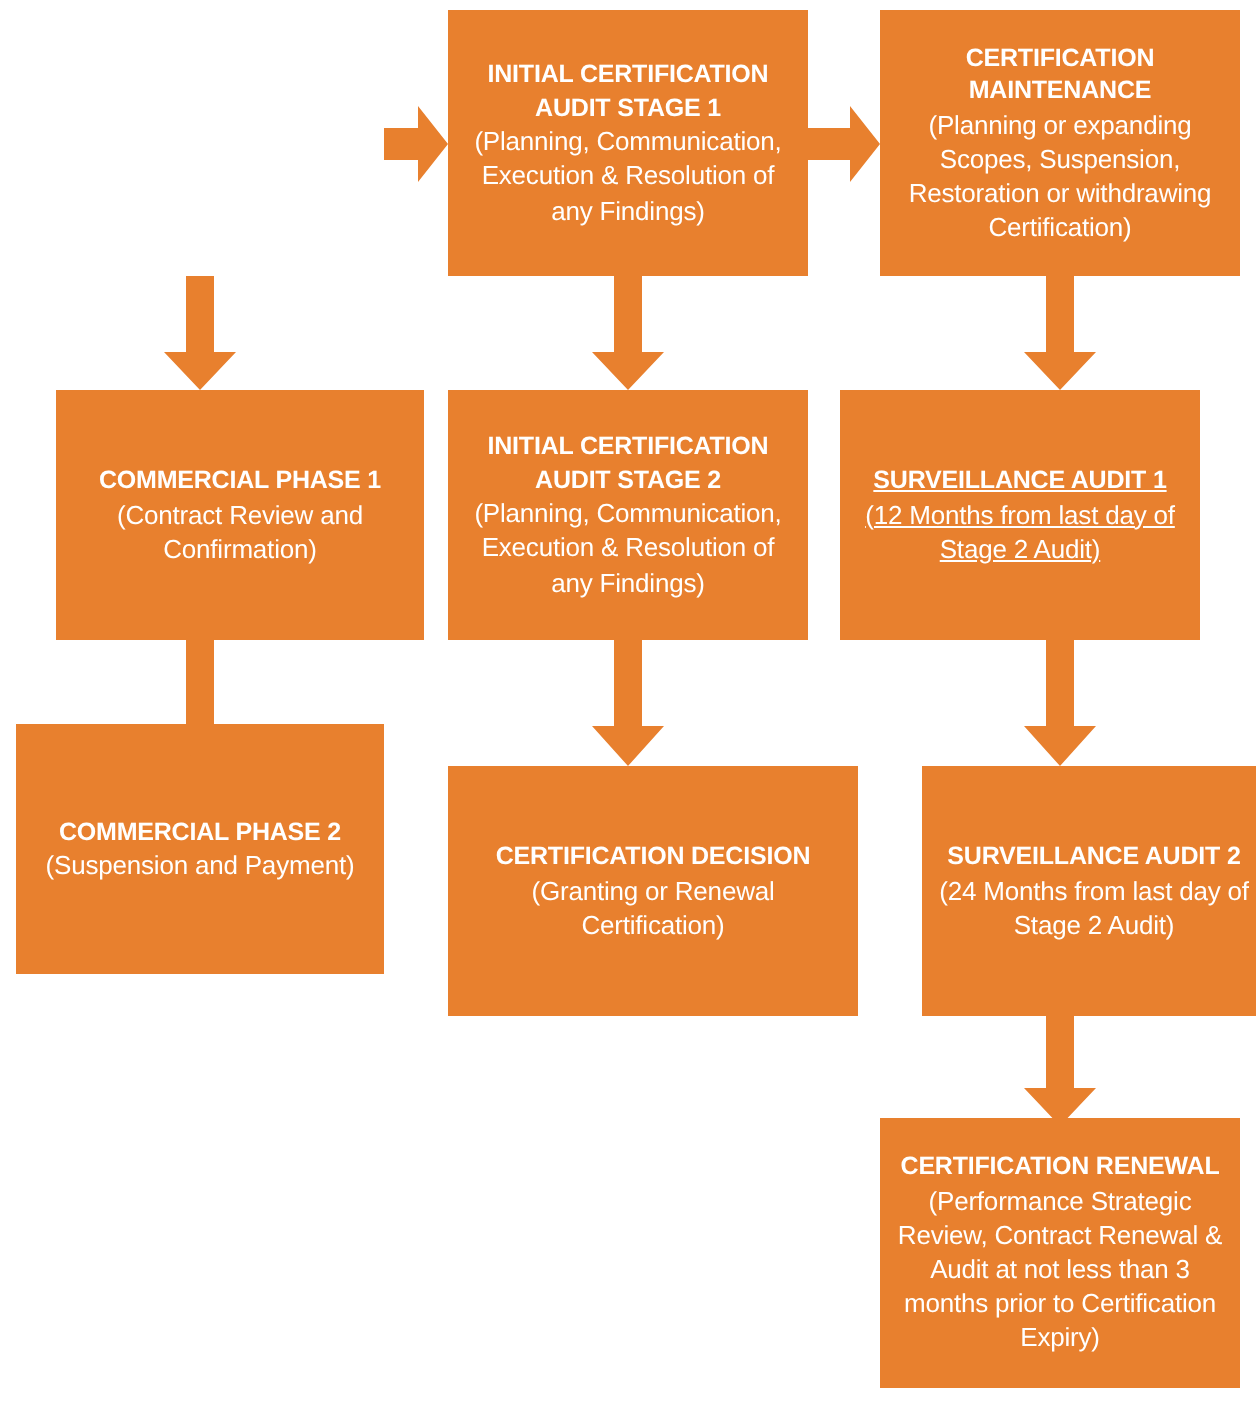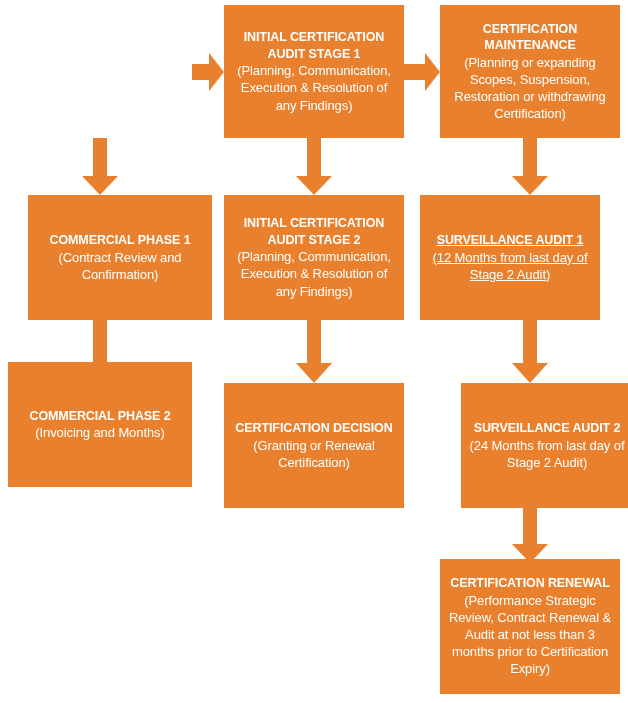--- a/index.html
+++ b/index.html
@@ -74,24 +74,24 @@
     <div class="subtitle">(Planning, Communication, Execution &amp; Resolution of any Findings)</div>
   </div>
 
   <div class="node" style="left:420px; top:195px; width:180px; height:125px;text-decoration:underline;">
     <div class="title">SURVEILLANCE AUDIT 1</div>
     <div class="subtitle">(12 Months from last day of Stage 2 Audit)</div>
   </div>
 
   <div class="node" style="left:8px; top:362px; width:184px; height:125px;">
     <div class="title">COMMERCIAL PHASE 2</div>
-    <div class="subtitle">(Invoicing and Months)</div>
+    <div class="subtitle">(Suspension and Payment)</div>
   </div>
 
-  <div class="node" style="left:224px; top:383px; width:180px; height:125px;">
+  <div class="node" style="left:224px; top:383px; width:205px; height:125px;">
     <div class="title">CERTIFICATION DECISION</div>
     <div class="subtitle">(Granting or Renewal Certification)</div>
   </div>
 
   <div class="node" style="left:461px; top:383px; width:172px; height:125px;">
     <div class="title">SURVEILLANCE AUDIT 2</div>
     <div class="subtitle">(24 Months from last day of Stage 2 Audit)</div>
   </div>
 
   <div class="node" style="left:440px; top:559px; width:180px; height:135px;">

